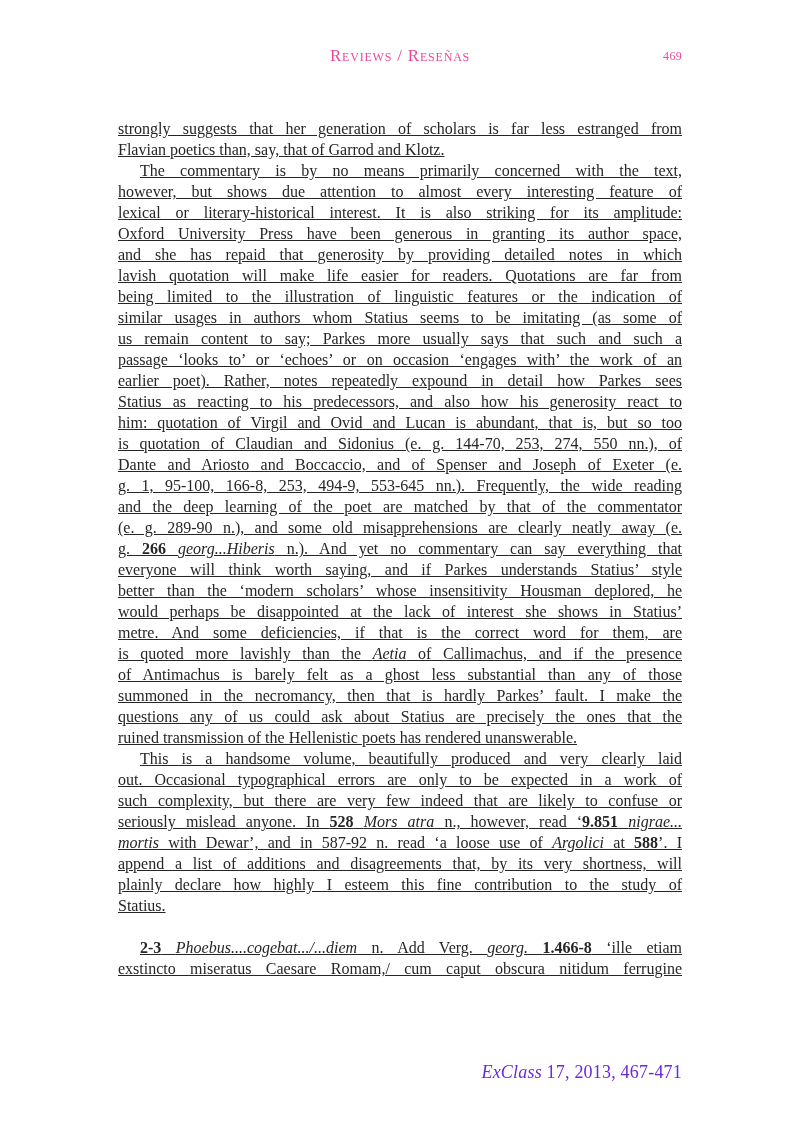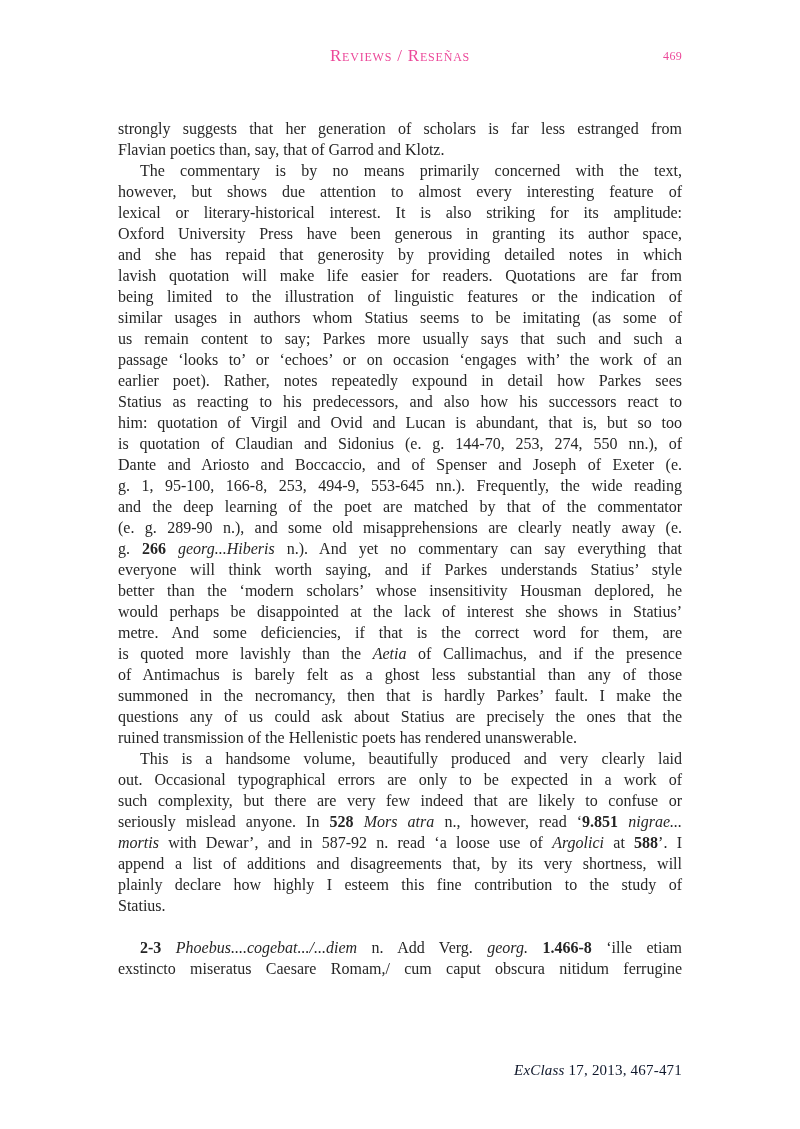--- a/index.html
+++ b/index.html
@@ -34,40 +34,41 @@
   .page-number {
     position: absolute;
     right: 0;
     top: 0;
     font-size: 12px;
     letter-spacing: 0.3px;
   }
   .body-text {
     margin-top: 52px;
     font-size: 16px;
+    text-decoration: underline;
   }
   .para { margin: 0; }
   .para.space-before { margin-top: 21px; }
   .line {
     line-height: 21px;
     text-align: justify;
     text-align-last: justify;
     text-justify: inter-word;
     white-space: normal;
   }
   .line.ragged { text-align-last: left; }
   .line.indent { text-indent: 22px; }
   .line i { font-style: italic; }
   .line b { font-weight: bold; }
   .journal-footer {
     position: absolute;
     right: 118px;
     top: 1062px;
-    font-size: 15px;
-    color: #0f172a;
+    font-size: 18px;
+    color: #6d28d9;
     letter-spacing: 0.2px;
   }
   .journal-footer .jname { font-style: italic; }
 </style>
 </head>
 <body>
 
 <div class="page">
   <div class="content">
     <div class="running-header">
@@ -84,21 +85,21 @@
           <div class="line">however, but shows due attention to almost every interesting feature of</div>
           <div class="line">lexical or literary-historical interest. It is also striking for its amplitude:</div>
           <div class="line">Oxford University Press have been generous in granting its author space,</div>
           <div class="line">and she has repaid that generosity by providing detailed notes in which</div>
           <div class="line">lavish quotation will make life easier for readers. Quotations are far from</div>
           <div class="line">being limited to the illustration of linguistic features or the indication of</div>
           <div class="line">similar usages in authors whom Statius seems to be imitating (as some of</div>
           <div class="line">us remain content to say; Parkes more usually says that such and such a</div>
           <div class="line">passage ‘looks to’ or ‘echoes’ or on occasion ‘engages with’ the work of an</div>
           <div class="line">earlier poet). Rather, notes repeatedly expound in detail how Parkes sees</div>
-          <div class="line">Statius as reacting to his predecessors, and also how his successors react to</div>
+          <div class="line">Statius as reacting to his predecessors, and also how his generosity react to</div>
           <div class="line">him: quotation of Virgil and Ovid and Lucan is abundant, that is, but so too</div>
           <div class="line">is quotation of Claudian and Sidonius (e. g. 144-70, 253, 274, 550 nn.), of</div>
           <div class="line">Dante and Ariosto and Boccaccio, and of Spenser and Joseph of Exeter (e.</div>
           <div class="line">g. 1, 95-100, 166-8, 253, 494-9, 553-645 nn.). Frequently, the wide reading</div>
           <div class="line">and the deep learning of the poet are matched by that of the commentator</div>
           <div class="line">(e. g. 289-90 n.), and some old misapprehensions are clearly neatly away (e.</div>
           <div class="line">g. <b>266</b> <i>georg...Hiberis</i> n.). And yet no commentary can say everything that</div>
           <div class="line">everyone will think worth saying, and if Parkes understands Statius’ style</div>
           <div class="line">better than the ‘modern scholars’ whose insensitivity Housman deplored, he</div>
           <div class="line">would perhaps be disappointed at the lack of interest she shows in Statius’</div>

